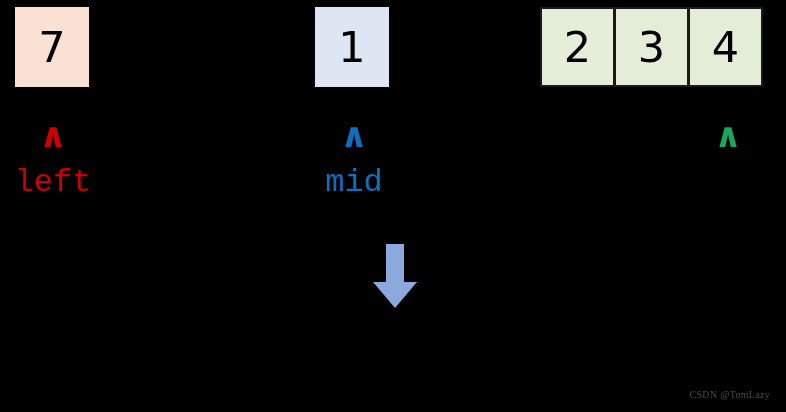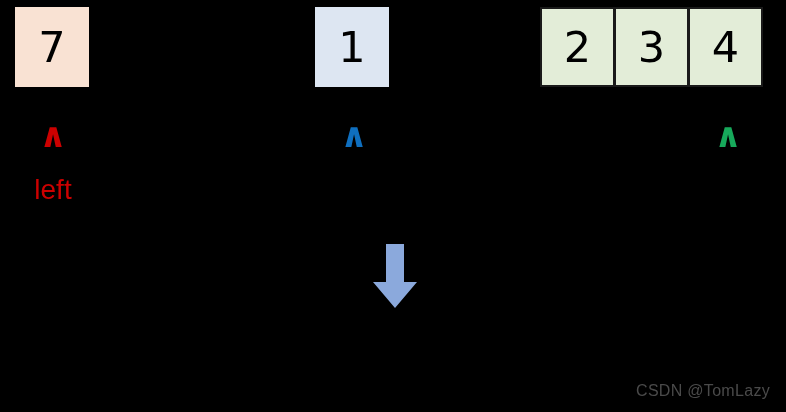--- a/index.html
+++ b/index.html
@@ -68,45 +68,45 @@
     width: 120px;
   }
   .caret {
     font-family: "DejaVu Sans", sans-serif;
     font-size: 34px;
     font-weight: 700;
     line-height: 1;
     height: 34px;
   }
   .ptr-label {
-    font-family: Liberation Sans, sans-serif;
-    font-size: 28px;
+    font-family: Liberation Mono, monospace;
+    font-size: 32px;
     line-height: 1;
-    margin-top: 24px;
+    margin-top: 15px;
   }
   .marker-left  { left: -7px;  top: 118px; color: #CC0000; }
   .marker-mid   { left: 294px; top: 118px; color: #0F6FBF; }
   .marker-right { left: 668px; top: 118px; color: #17A95B; }
 
   
   .down-arrow {
     position: absolute;
     left: 373px;
     top: 244px;
     width: 44px;
     height: 64px;
   }
 
   
   .watermark {
     position: absolute;
     right: 16px;
     bottom: 12px;
-    font-family: Liberation Sans, sans-serif;
-    font-size: 16px;
+    font-family: Liberation Serif, serif;
+    font-size: 10px;
     color: #4a4a4a;
     letter-spacing: 0.3px;
   }
 </style>
 </head>
 <body>
 
 <div id="stage">
 
   <div class="cell cell-left">
@@ -129,20 +129,21 @@
     <span>4</span>
   </div>
 
   <div class="marker marker-left">
     <span class="caret">∧</span>
     <span class="ptr-label">left</span>
   </div>
 
   <div class="marker marker-mid">
     <span class="caret">∧</span>
+    <span class="ptr-label">mid</span>
   </div>
 
   <div class="marker marker-right">
     <span class="caret">∧</span>
   </div>
 
   <svg class="down-arrow" viewBox="0 0 44 64" aria-hidden="true">
     <polygon points="13,0 31,0 31,38 44,38 22,64 0,38 13,38" fill="#8BA9DC"></polygon>
   </svg>
 

